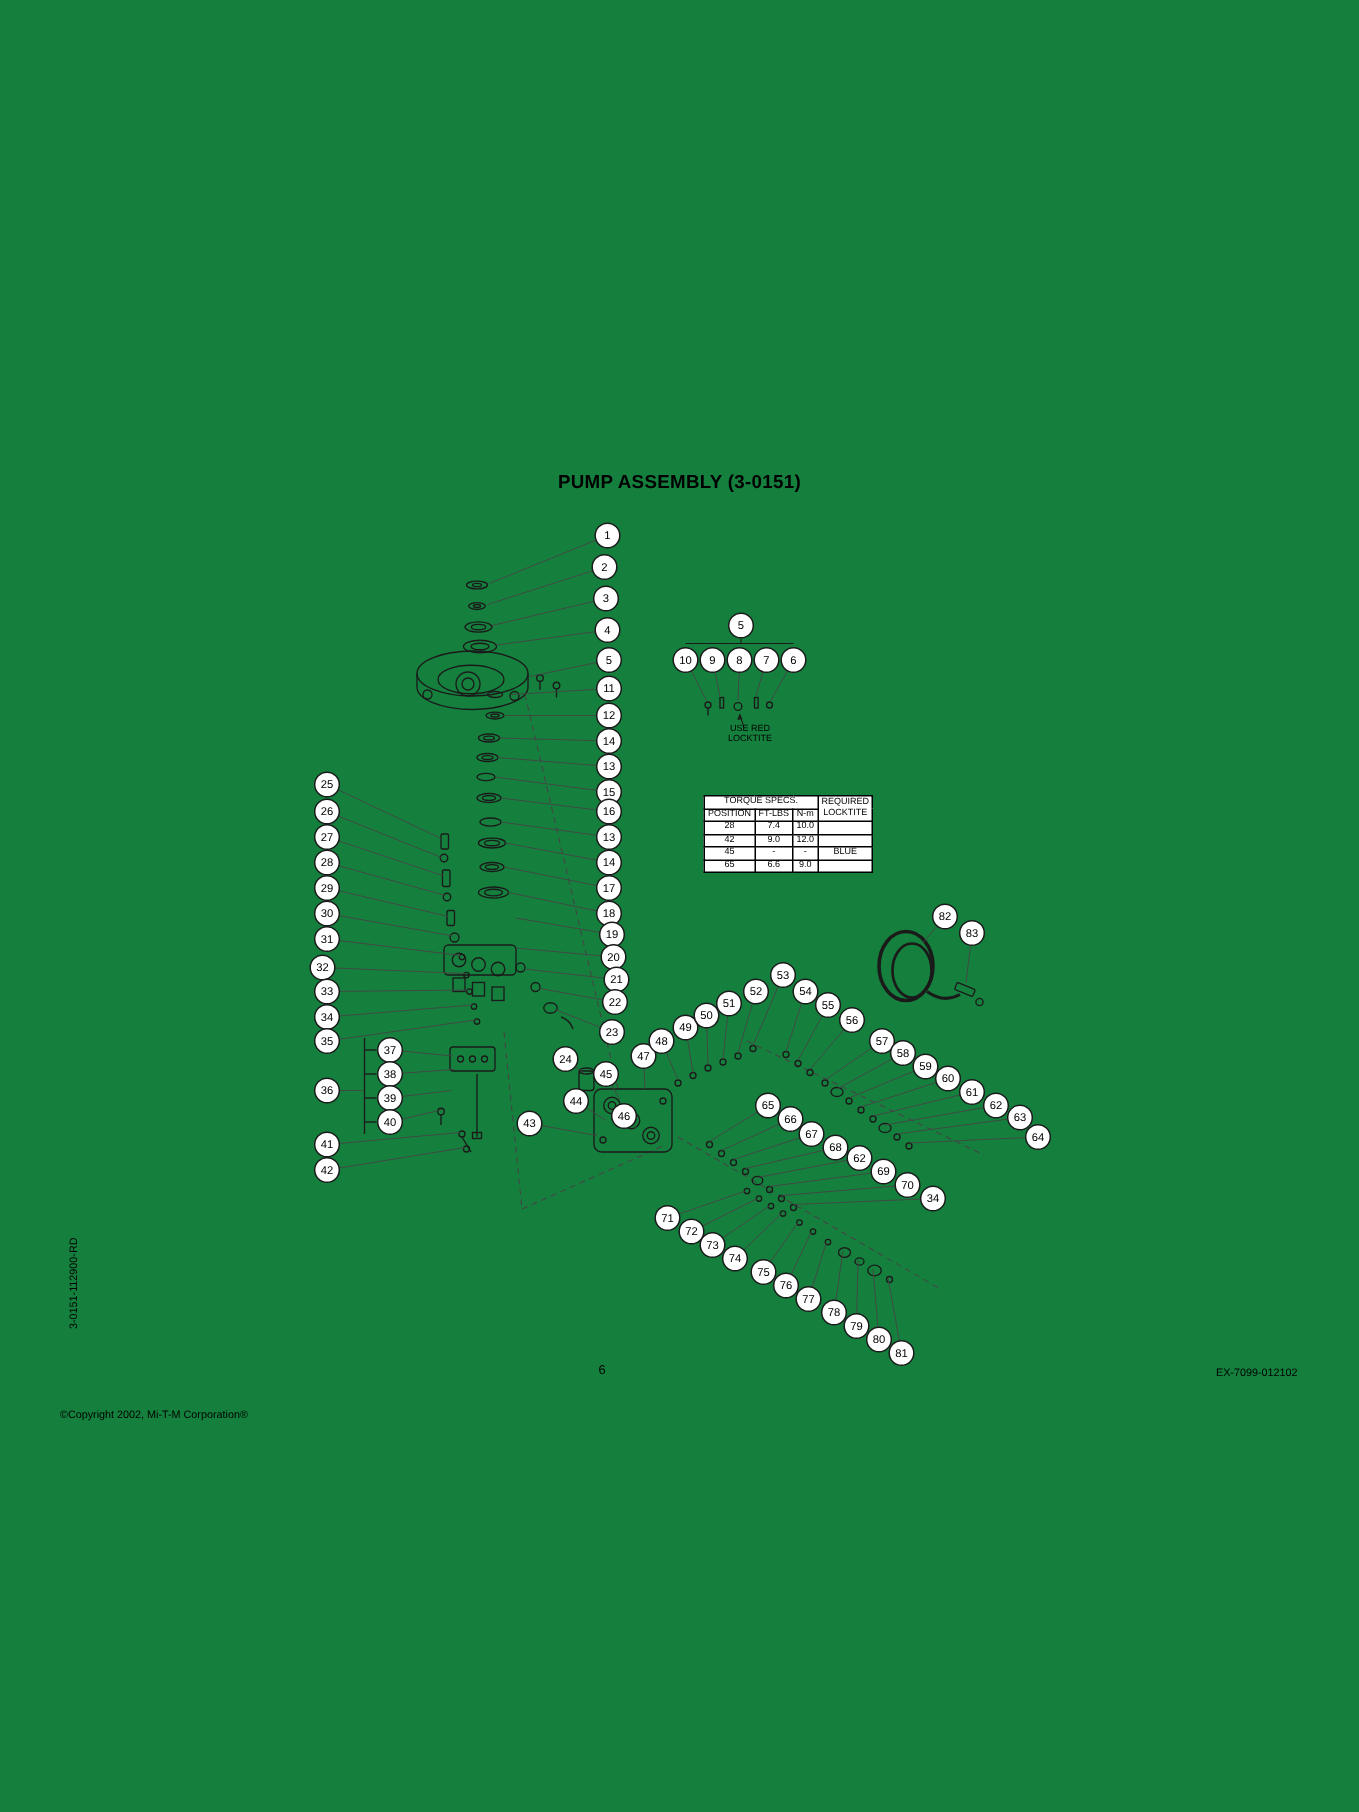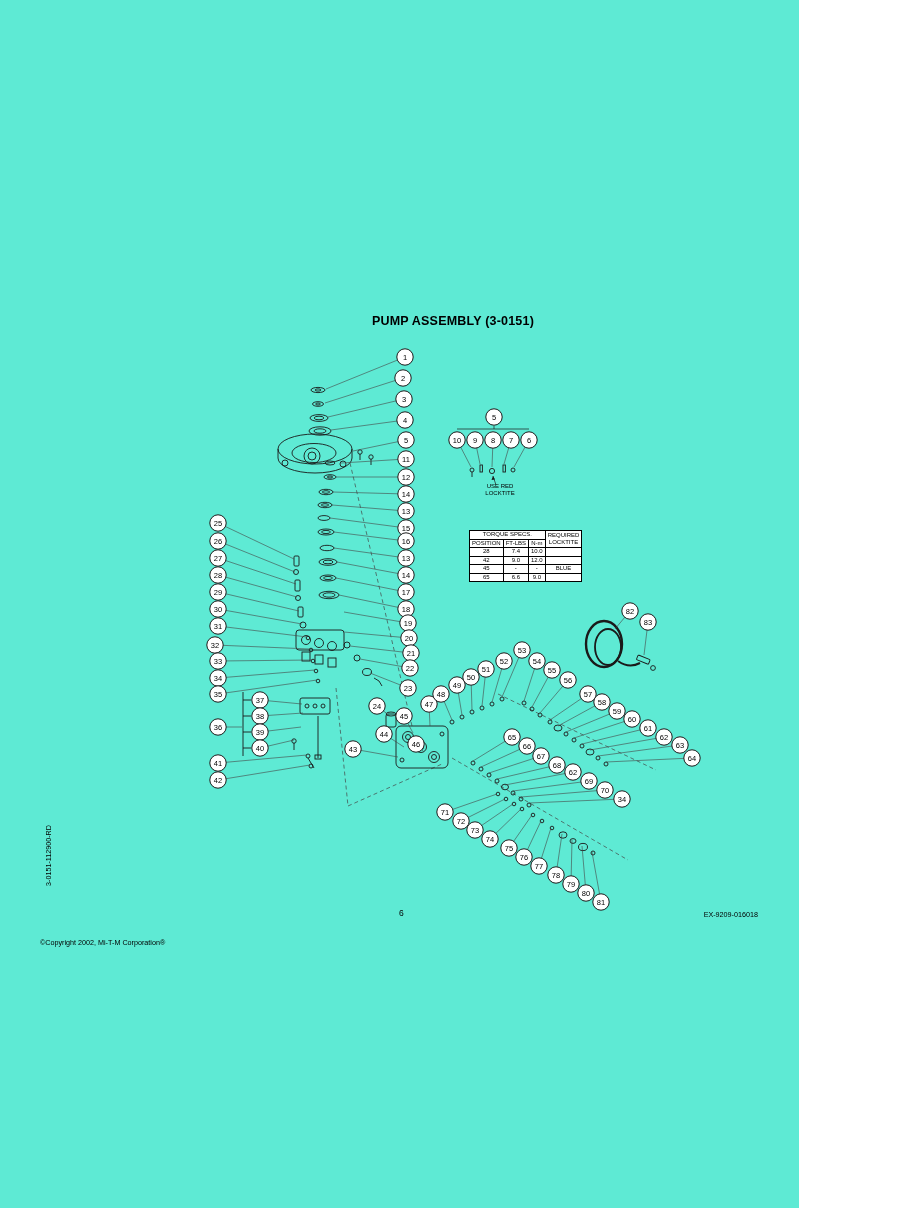--- a/index.html
+++ b/index.html
@@ -1,16 +1,16 @@
 <!DOCTYPE html>
 <html><head>
 <meta charset="utf-8">
 <style>
   html,body{margin:0;padding:0;background:#ffffff;}
-  .page{position:relative;width:799px;height:1208px;background:#5eead4;
+  .page{position:relative;width:906px;height:1208px;background:#15803d;
         font-family:"Liberation Sans",sans-serif;color:#000;overflow:hidden;}
   .title{position:absolute;left:0;top:314px;width:906px;text-align:center;
          font-weight:bold;font-size:12.5px;letter-spacing:.2px;}
   svg.diagram{position:absolute;left:0;top:0;}
   svg text{font-family:"Liberation Sans",sans-serif;}
   .torque-table{position:absolute;left:469px;top:530px;border-collapse:collapse;
                 font-size:6px;line-height:1.25;text-align:center;background:#fff;}
   .torque-table th,.torque-table td{border:1px solid #000;padding:0 2px;font-weight:normal;}
   .note{position:absolute;left:476px;top:483px;width:48px;text-align:center;
         font-size:6px;line-height:1.15;}
@@ -693,14 +693,14 @@
   </table>
 
   <div class="note">
     <span>USE  RED</span><br>
     <span>LOCKTITE</span>
   </div>
 
   <div class="side-label">3-0151-112900-RD</div>
   <div class="footer-left">©Copyright 2002, Mi-T-M Corporation®</div>
   <div class="footer-center">6</div>
-  <div class="footer-right">EX-9209-016018</div>
+  <div class="footer-right">EX-7099-012102</div>
 </div>
 
 </body></html>

